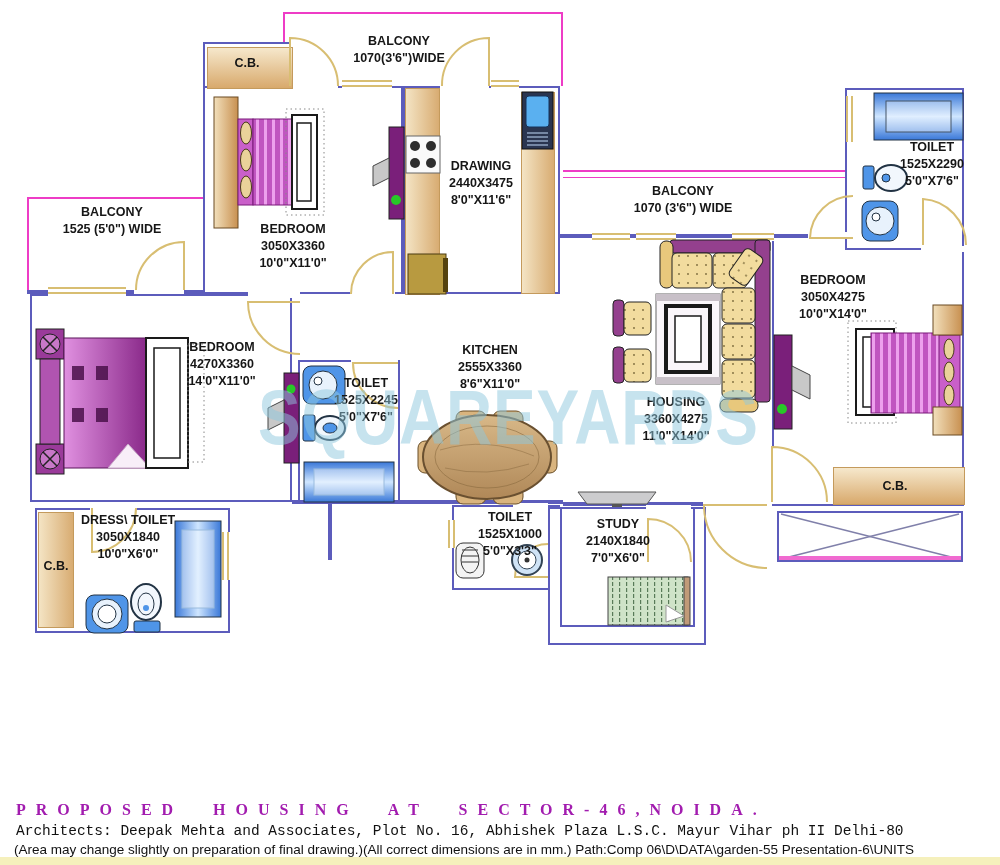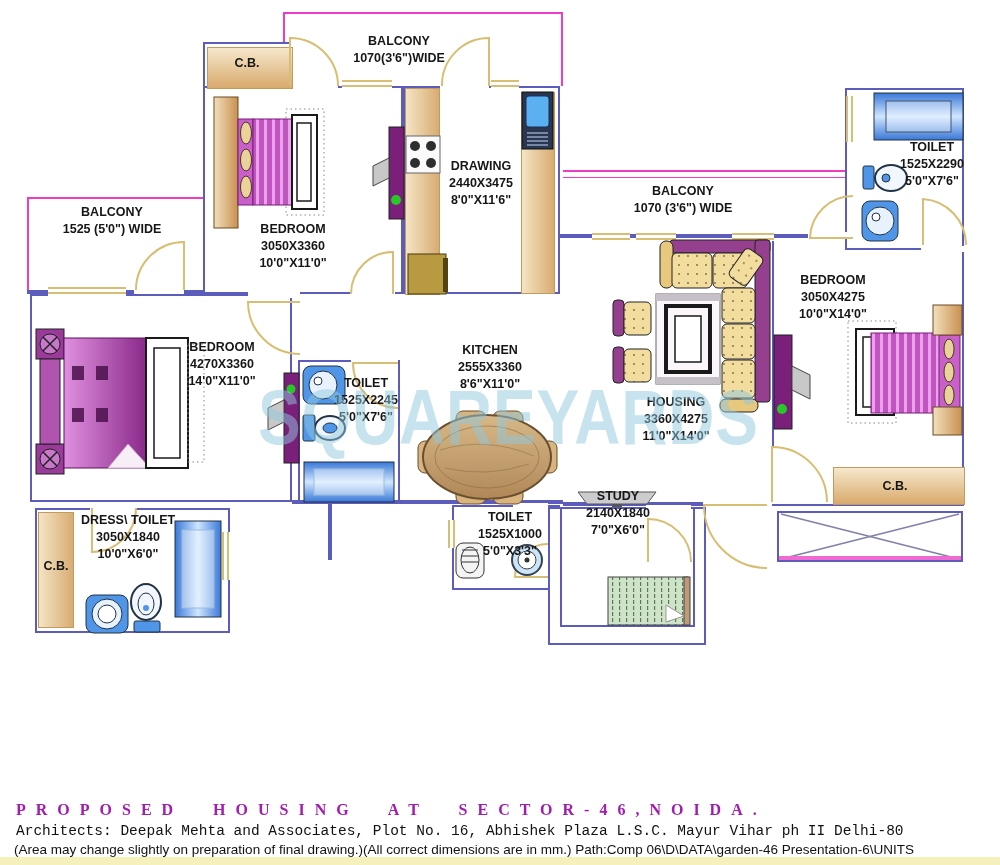--- a/index.html
+++ b/index.html
@@ -397,30 +397,30 @@
     <div>10'0"X6'0"</div>
   </div>
   <div class="lbl" style="left:56px;top:558px">
     <div>C.B.</div>
   </div>
   <div class="lbl" style="left:510px;top:509px">
     <div>TOILET</div>
     <div>1525X1000</div>
     <div>5'0"X3'3"</div>
   </div>
-  <div class="lbl" style="left:618px;top:488px">
+  <div class="lbl" style="left:618px;top:516px">
     <div>STUDY</div>
     <div>2140X1840</div>
     <div>7'0"X6'0"</div>
   </div>
   <div class="lbl" style="left:895px;top:478px">
     <div>C.B.</div>
   </div>
 
   <div class="wm">SQUAREYARDS</div>
 
 
   <div class="f1">PROPOSED HOUSING AT SECTOR-46,NOIDA.</div>
   <div class="f2">Architects: Deepak Mehta and Associates, Plot No. 16, Abhishek Plaza L.S.C. Mayur Vihar ph II Delhi-80</div>
-  <div class="f3">(Area may change slightly on preparation of final drawing.)(All correct dimensions are in mm.) Path:Comp 06\D\DATA\garden-46 Presentation-6\UNITS</div>
+  <div class="f3">(Area may change slightly on preparation of final drawing.)(All correct dimensions are in mm.) Path:Comp 06\D\DATA\garden-55 Presentation-6\UNITS</div>
   <div class="ybar"></div>
 
 </div>
 
 </body></html>

